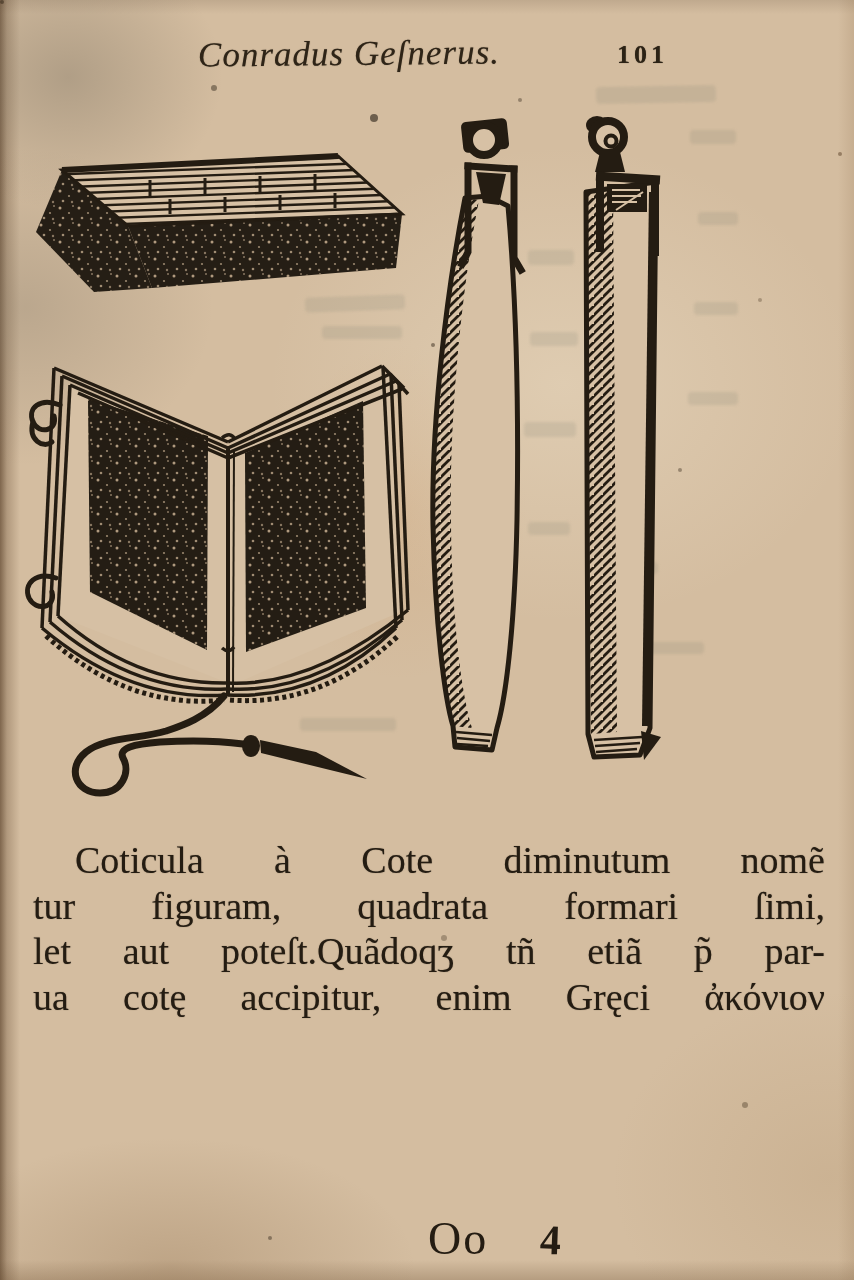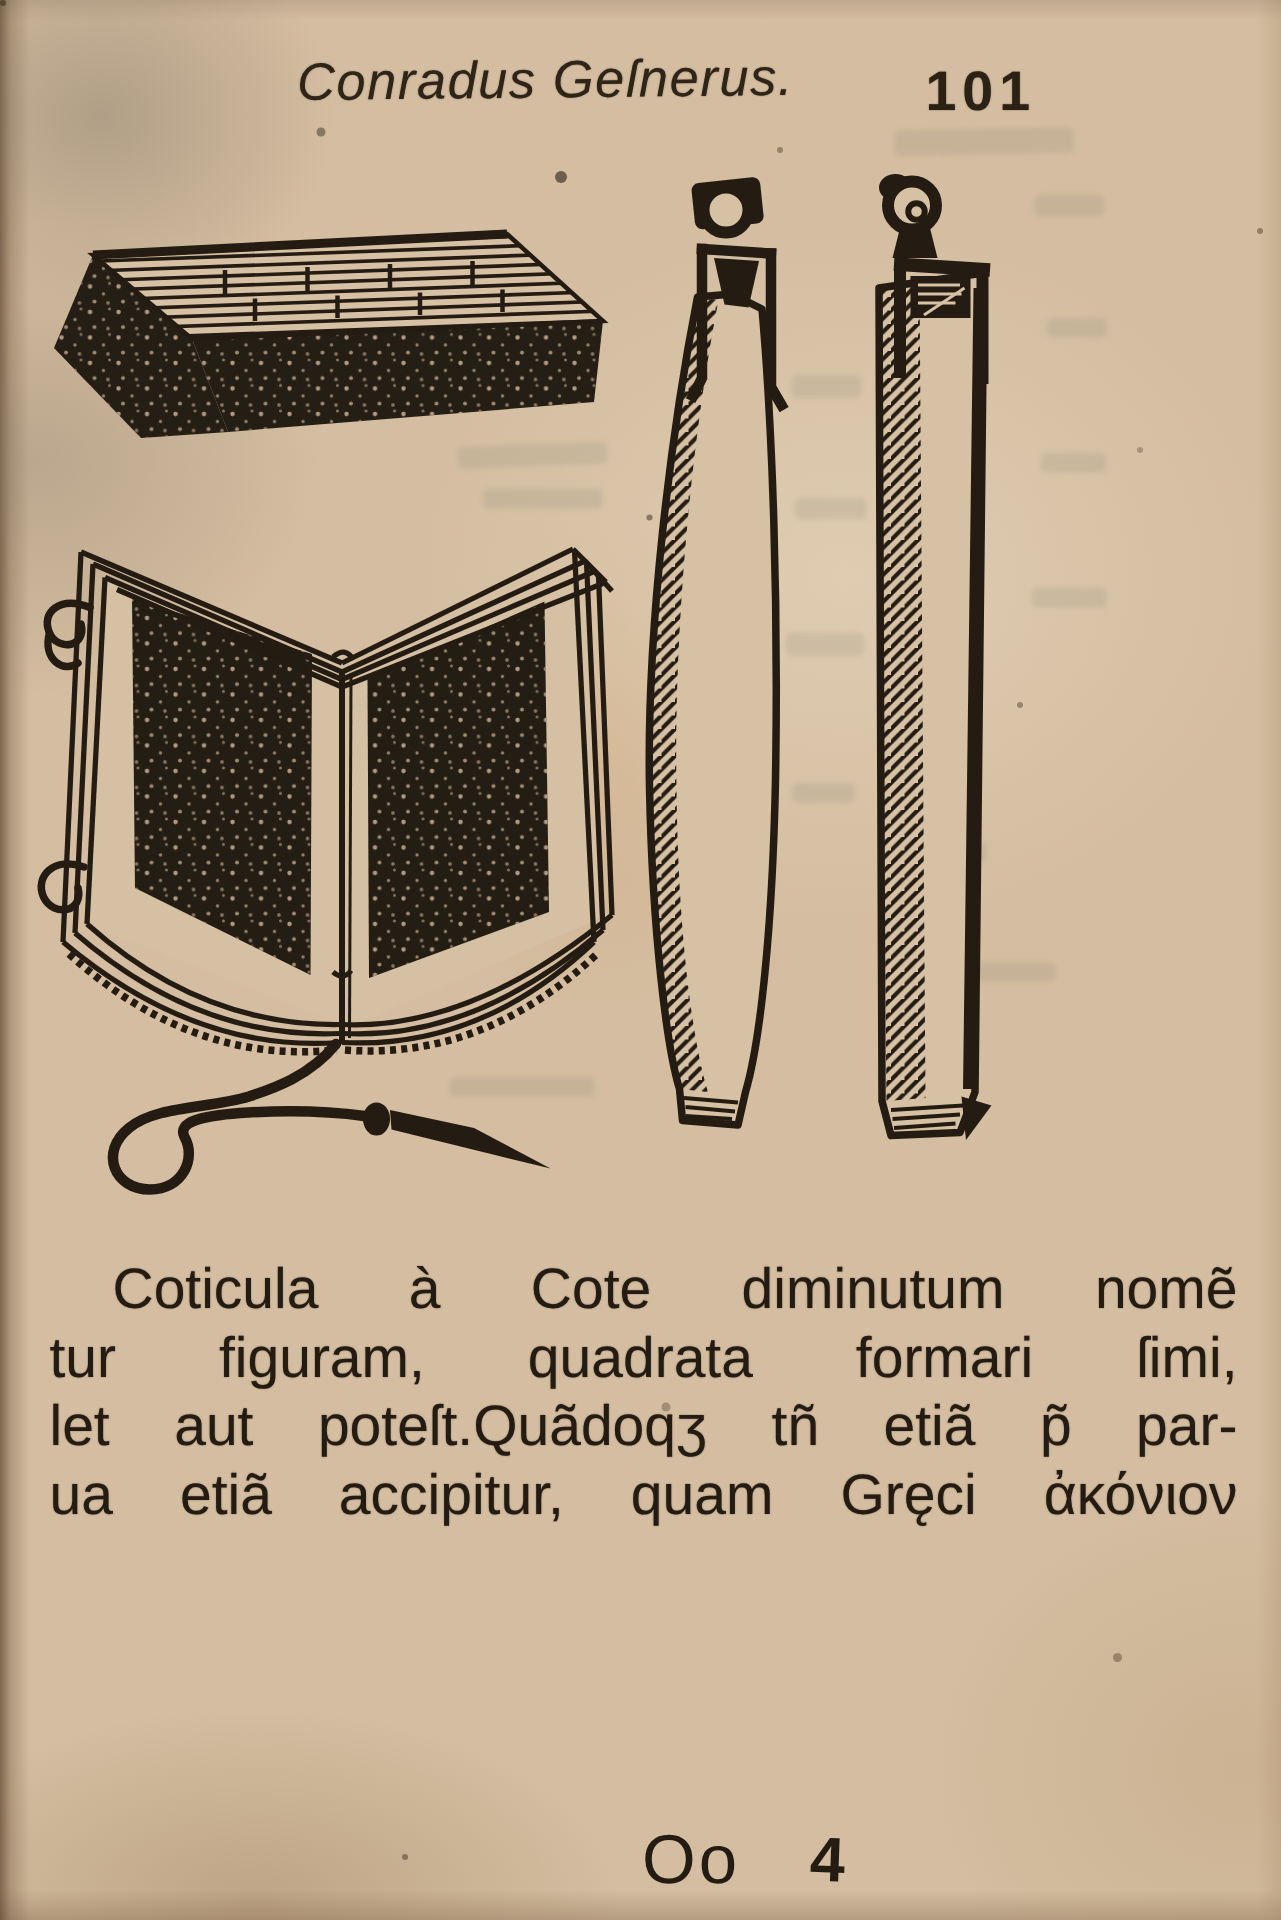--- a/index.html
+++ b/index.html
@@ -10,31 +10,31 @@
       radial-gradient(420px 340px at 66% 30%, rgba(236,222,198,.45), transparent 70%),
       radial-gradient(220px 190px at 8% 6%, rgba(118,108,92,.38), transparent 70%),
       radial-gradient(260px 220px at 3% 24%, rgba(128,116,99,.30), transparent 72%),
       radial-gradient(180px 240px at 47% 40%, rgba(203,148,94,.20), transparent 70%),
       radial-gradient(300px 260px at 97% 92%, rgba(168,136,96,.20), transparent 72%),
       radial-gradient(340px 180px at 20% 99%, rgba(132,100,66,.28), transparent 72%),
       linear-gradient(90deg, rgba(86,61,38,.68) 0px, rgba(94,68,44,.30) 7px, rgba(94,68,44,0) 20px),
       linear-gradient(270deg, rgba(150,120,88,.22) 0px, rgba(150,120,88,0) 16px),
       linear-gradient(0deg, rgba(110,82,54,.30) 0px, rgba(110,82,54,0) 20px),
       linear-gradient(180deg, rgba(120,100,78,.22) 0px, rgba(120,100,78,0) 14px);
-    font-family:Liberation Sans, sans-serif;
+    font-family:Liberation Serif, serif;
     color:#241c12;
   }
   .hdr{position:absolute;top:30px;left:0;width:854px;height:50px;}
   .running-title{
     position:absolute;left:198px;top:4px;font-size:35px;font-style:italic;
     letter-spacing:1px;color:#2e2417;text-shadow:0 0 1px rgba(46,36,23,.55);
     transform:rotate(-.6deg);white-space:nowrap;
   }
   .page-number{
-    position:absolute;left:617px;top:10px;font-size:37px;letter-spacing:4px;
+    position:absolute;left:617px;top:10px;font-size:26px;letter-spacing:4px;
     color:#2b2215;text-shadow:0 0 1px rgba(43,34,21,.6);font-weight:bold;
   }
   .figures{position:absolute;left:0;top:80px;width:854px;height:760px;}
   .figures svg{display:block;}
   .bodytext{
     position:absolute;left:33px;top:838px;width:792px;
     font-size:38px;line-height:45.5px;color:#241c12;
     text-shadow:0 0 1px rgba(36,28,18,.5);
   }
   .tline{width:100%;text-align:justify;text-align-last:justify;white-space:nowrap;}
@@ -244,21 +244,21 @@
           <line x1="616" y1="210" x2="643" y2="192"></line>
         </g>
       </g>
     </svg>
   </div>
 
   <div class="bodytext">
     <div class="tline first">Coticula à Cote diminutum nomẽ</div>
     <div class="tline">tur figuram, quadrata formari ſimi,</div>
     <div class="tline">let aut poteſt.Quãdoqʒ tñ etiã p̃ par-</div>
-    <div class="tline">ua etiã accipitur, quam Gręci ἀκόνιον</div>
+    <div class="tline">ua cotę accipitur, enim Gręci ἀκόνιον</div>
   </div>
 
   <div class="sig">
     <span class="sig-gathering">Oo</span>
     <span class="sig-leaf">4</span>
   </div>
 
 </div>
 
 </body></html>

